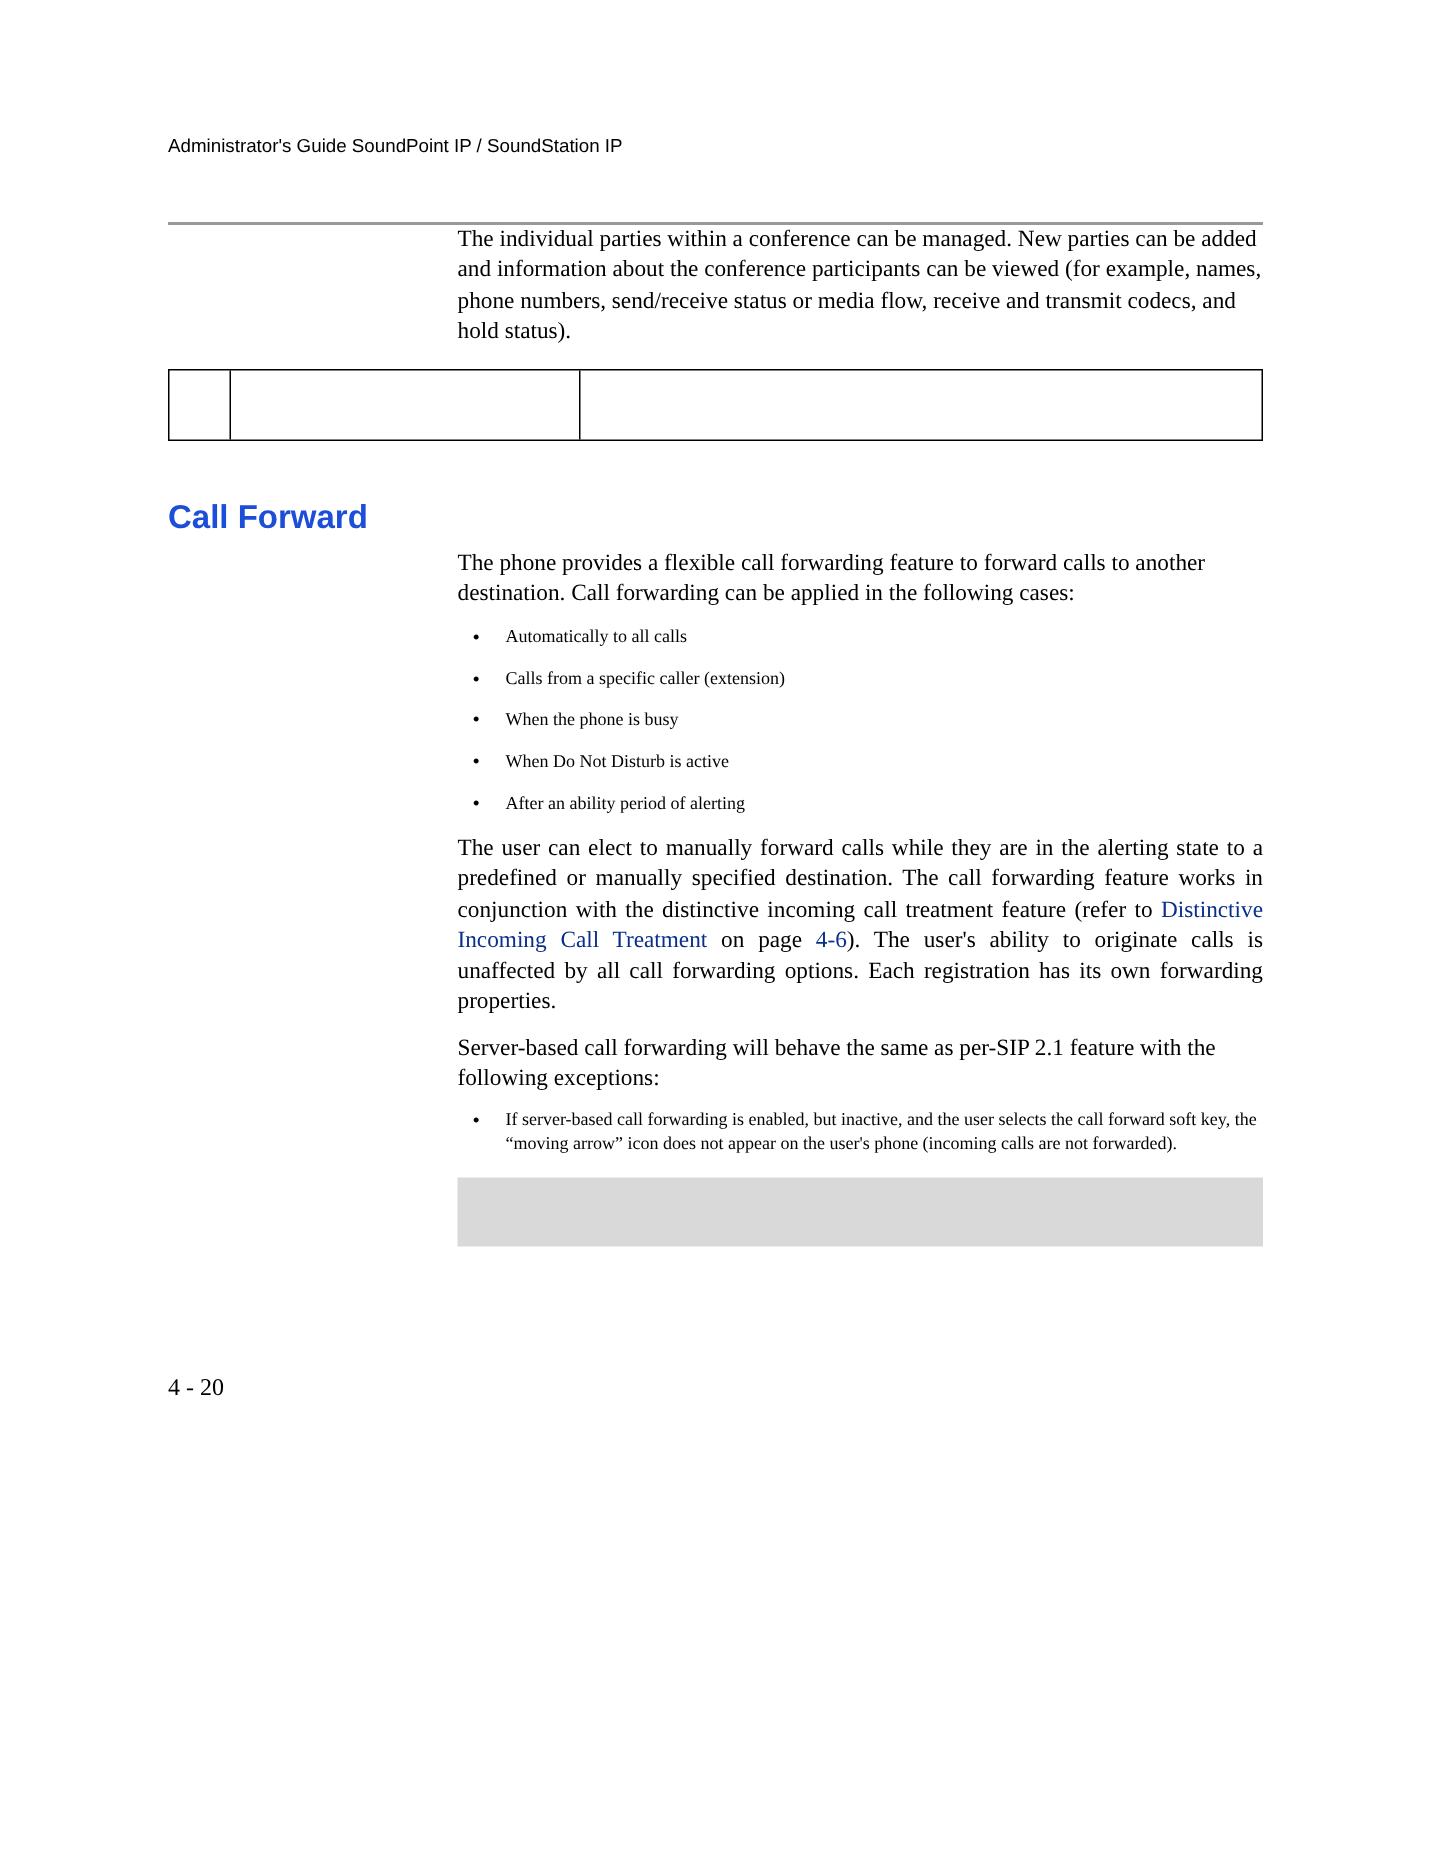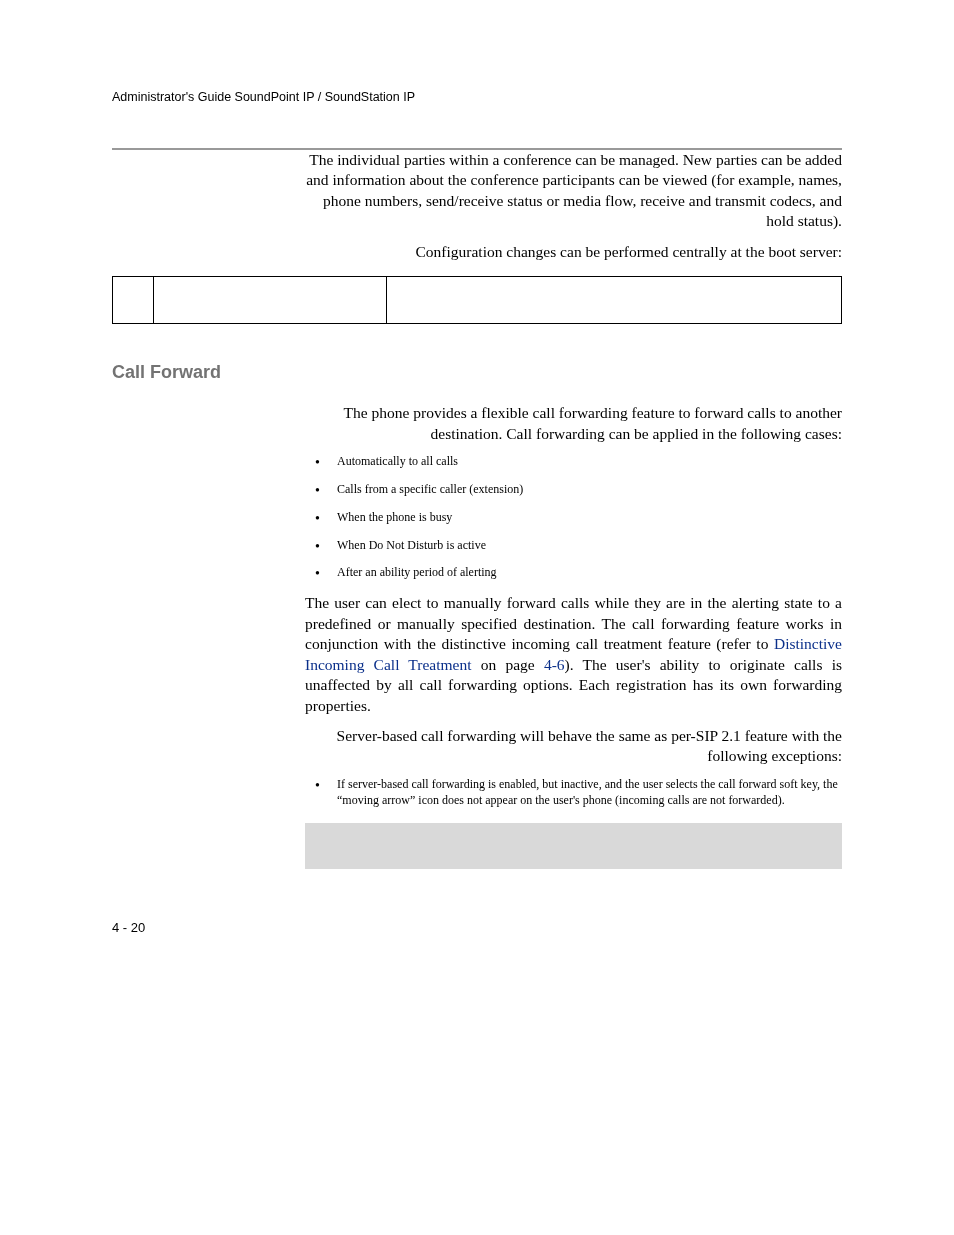--- a/index.html
+++ b/index.html
@@ -32,43 +32,43 @@
     border-top: 2px solid #999;
     margin: 4px 0 0 0;
   }
   .body-block {
     margin-left: 193px;
     font-size: 15.5px;
     line-height: 1.32;
   }
   .para {
     margin-bottom: 10px;
-    text-align: right;
+    text-align: left;
   }
   .table-box {
     border: 1px solid #000;
     height: 46px;
     margin-top: 14px;
     margin-bottom: 38px;
     display: flex;
   }
   .table-cell {
     border-right: 1px solid #000;
     height: 100%;
   }
   .table-cell:last-child { border-right: none; }
   .c1 { width: 40px; }
   .c2 { width: 232px; }
   .c3 { flex: 1; }
   .section-heading {
     font-family: Arial, Helvetica, sans-serif;
     font-weight: 700;
-    color: #737373;
-    font-size: 18px;
-    margin-bottom: 20px;
+    color: #1d4ed8;
+    font-size: 22px;
+    margin-bottom: 8px;
   }
   ul.bullets {
     list-style: none;
     padding: 0;
     margin: 8px 0 12px 0;
   }
   ul.bullets li {
     position: relative;
     padding-left: 32px;
     margin-bottom: 12px;
@@ -87,38 +87,37 @@
   }
   .grey-band {
     background: #d9d9d9;
     height: 46px;
     margin-top: 14px;
   }
   .page-number {
     position: absolute;
     left: 112px;
     bottom: 95px;
-    font-family: Liberation Sans, sans-serif;
-    font-size: 13px;
+    font-family: Liberation Serif, serif;
+    font-size: 16px;
     color: #000;
   }
 </style>
 </head>
 <body>
 
 <div class="page">
 
   <div>
     <div class="running-header">Administrator's Guide SoundPoint IP / SoundStation IP</div>
     <hr class="header-rule">
   </div>
 
   <div class="body-block">
     <div class="para">The individual parties within a conference can be managed. New parties can be added and information about the conference participants can be viewed (for example, names, phone numbers, send/receive status or media flow, receive and transmit codecs, and hold status).</div>
-    <div class="para">Configuration changes can be performed centrally at the boot server:</div>
   </div>
 
   <div class="table-box">
     <div class="table-cell c1"></div>
     <div class="table-cell c2"></div>
     <div class="table-cell c3"></div>
   </div>
 
   <div class="section-heading">Call Forward</div>
 

